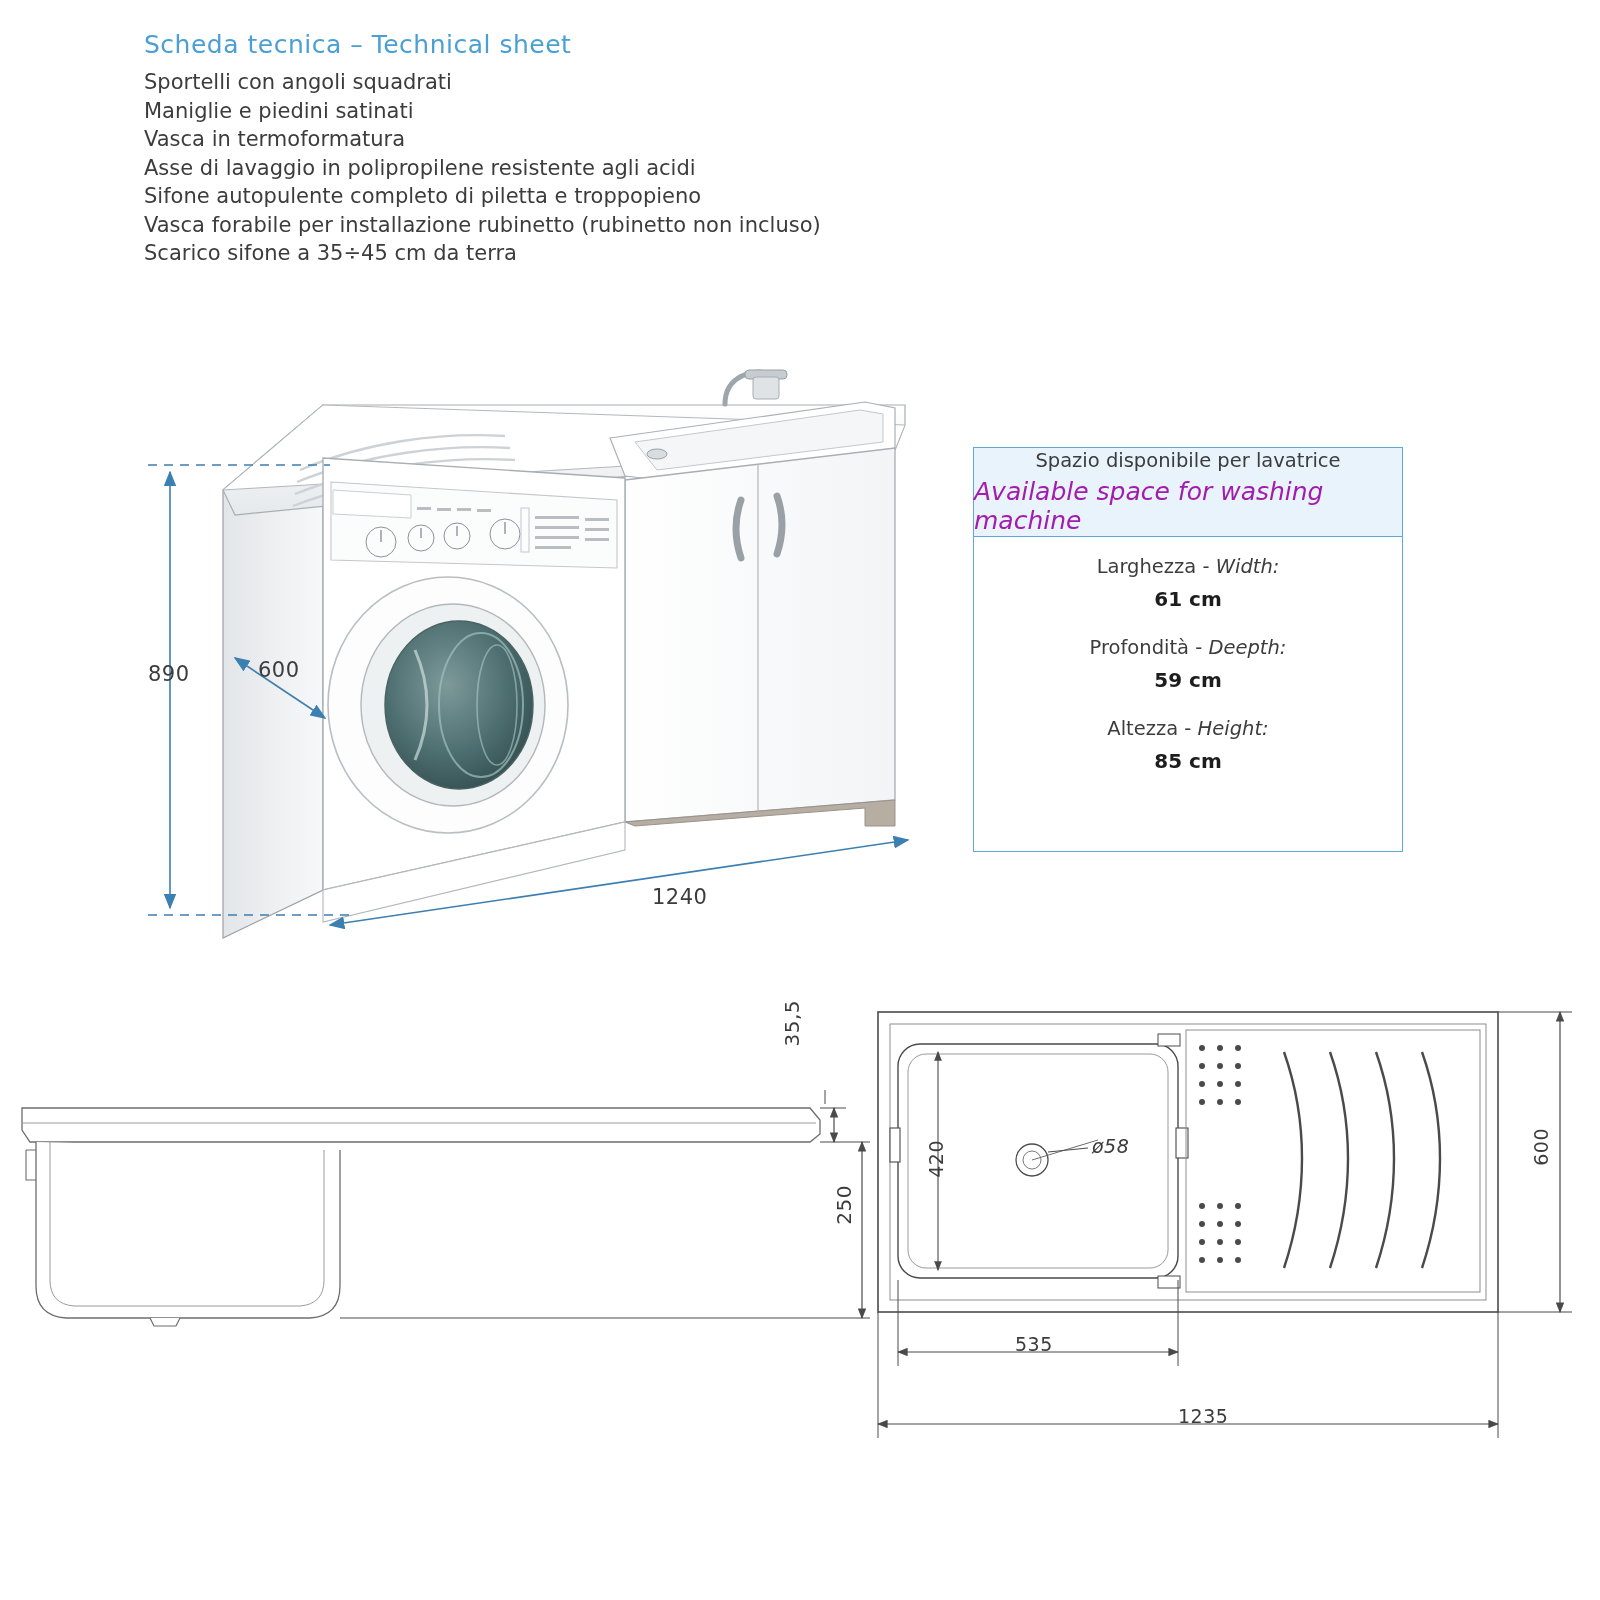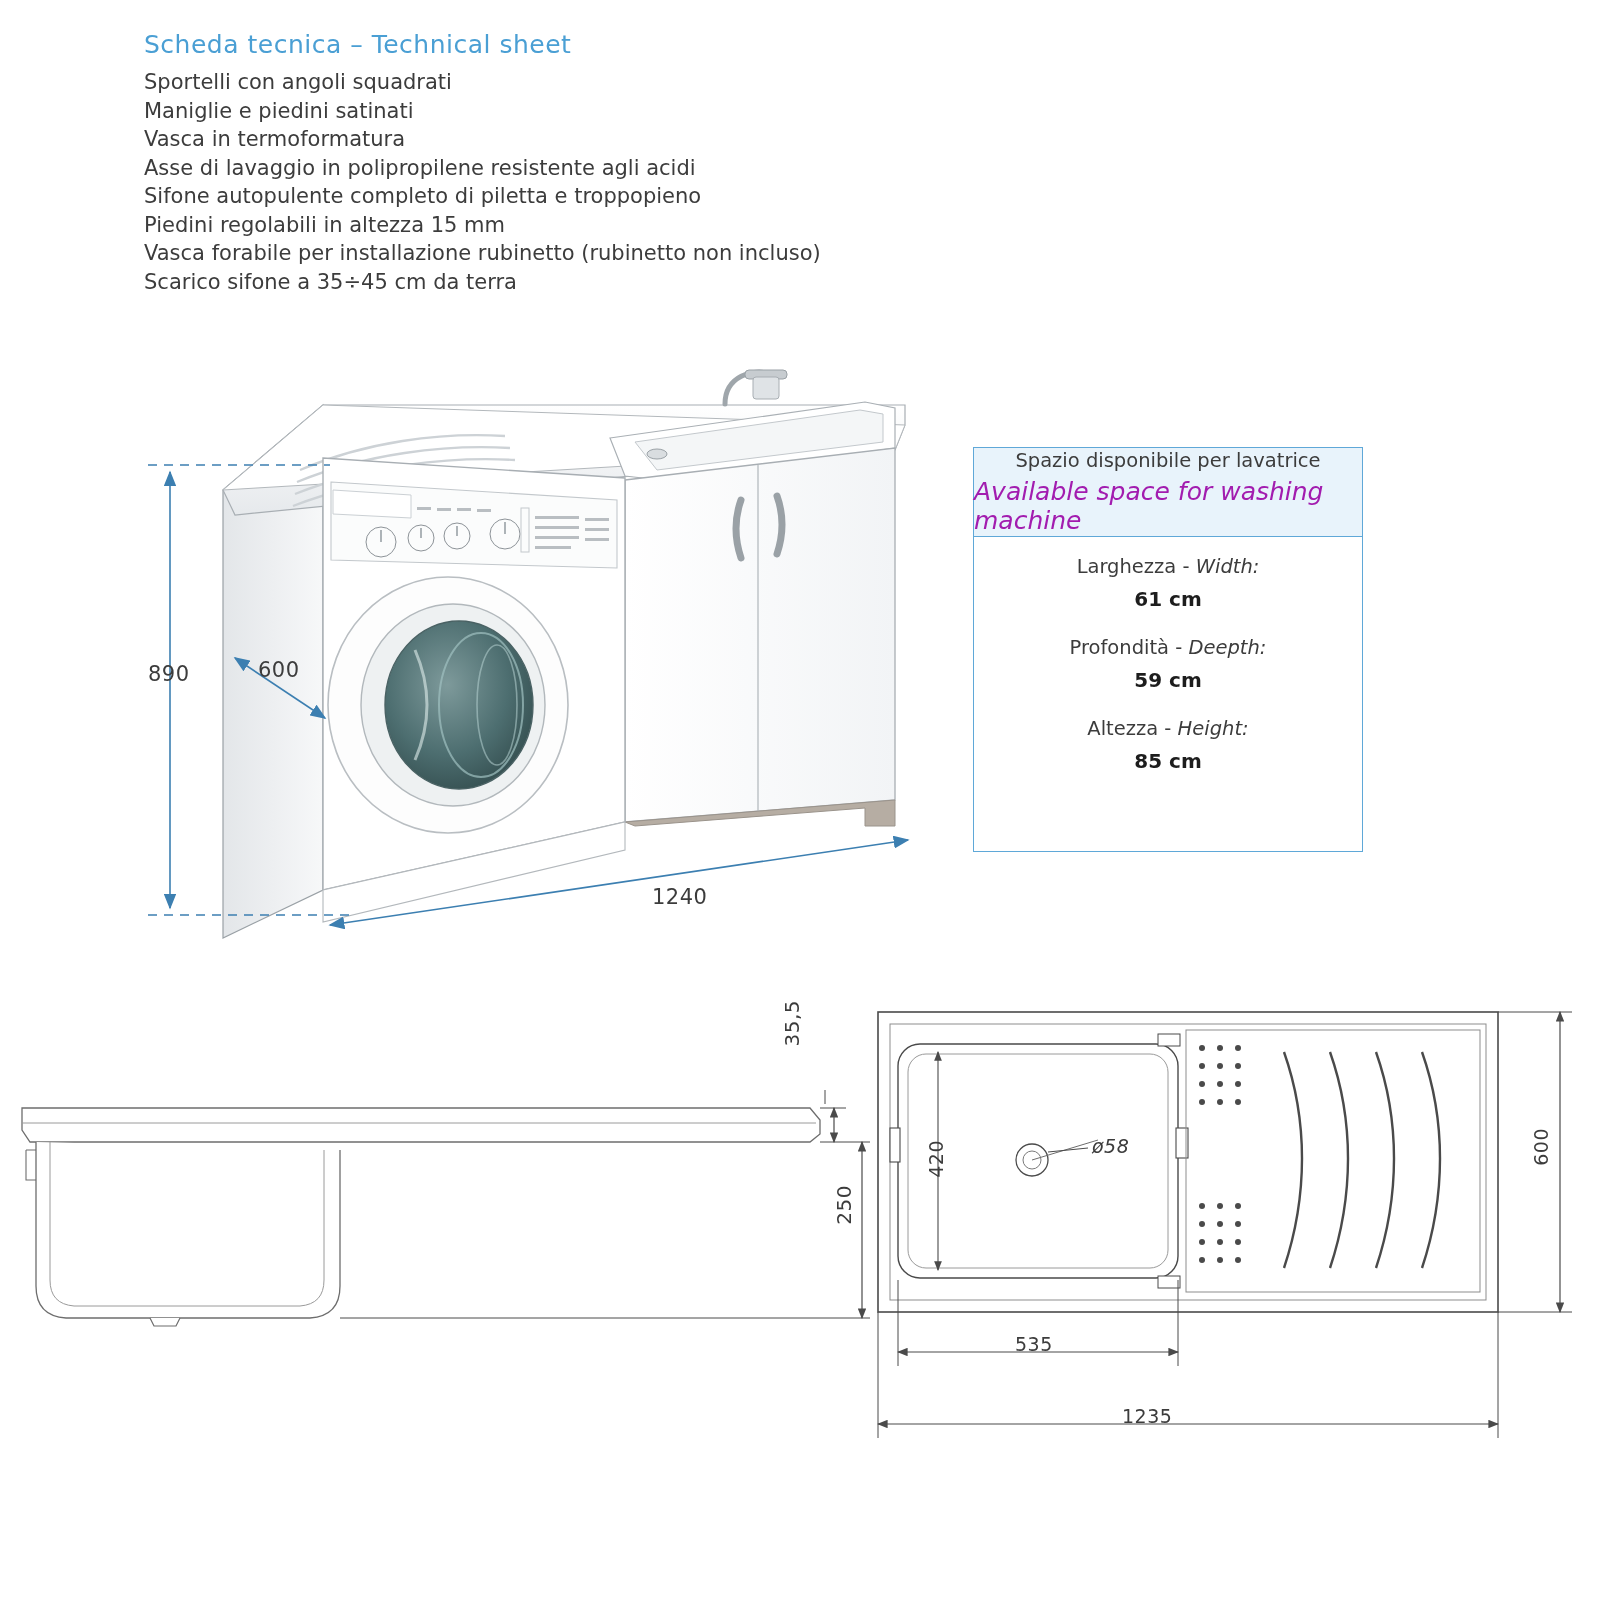--- a/index.html
+++ b/index.html
@@ -19,21 +19,21 @@
     font-size:25px;color:#4a9fd4;letter-spacing:.5px;
   }
   #spec-list{
     left:144px;top:68px;
     font-size:21px;line-height:28.5px;color:#3c3c3c;
   }
   #spec-list div{white-space:nowrap;}
 
   
   #info-box{
-    left:973px;top:447px;width:390px;height:405px;
+    left:973px;top:447px;width:430px;height:405px;
     border:1.5px solid #5fa8d8;
     box-sizing:border-box;
     background:#ffffff;
   }
   #info-head{
     position:absolute;left:0;top:0;width:100%;height:89px;
     background:#e8f3fb;border-bottom:1.5px solid #5fa8d8;
     box-sizing:border-box;
     display:flex;flex-direction:column;align-items:center;justify-content:center;
   }
@@ -60,21 +60,20 @@
 <body>
 
 <div class="abs" id="doc-title">Scheda tecnica – Technical sheet</div>
 
 <div class="abs" id="spec-list">
   <div>Sportelli con angoli squadrati</div>
   <div>Maniglie e piedini satinati</div>
   <div>Vasca in termoformatura</div>
   <div>Asse di lavaggio in polipropilene resistente agli acidi</div>
   <div>Sifone autopulente completo di piletta e troppopieno</div>
-  <div>Piedini regolabili in altezza 15 mm</div>
   <div>Vasca forabile per installazione rubinetto (rubinetto non incluso)</div>
   <div>Scarico sifone a 35÷45 cm da terra</div>
 </div>
 
 <div class="abs" id="render">
 <svg width="740" height="620" viewBox="0 0 740 620">
   <defs>
     <linearGradient id="topg" x1="0" y1="0" x2="0" y2="1">
       <stop offset="0" stop-color="#ffffff"></stop>
           <stop offset="1" stop-color="#e6e9ec"></stop>
@@ -317,14 +316,14 @@
   <line x1="18" y1="424" x2="638" y2="424" stroke="#4a4a4a" stroke-width="1.2" marker-start="url(#ar3s)" marker-end="url(#ar3)"></line>
 
   <line x1="638" y1="12" x2="712" y2="12" stroke="#4a4a4a" stroke-width="1"></line>
   <line x1="638" y1="312" x2="712" y2="312" stroke="#4a4a4a" stroke-width="1"></line>
   <line x1="700" y1="12" x2="700" y2="312" stroke="#4a4a4a" stroke-width="1.2" marker-start="url(#ar3s)" marker-end="url(#ar3)"></line>
 </svg>
 
 <div class="abs dim vert" style="left:925px;top:1140px;font-size:19px;">420</div>
 <div class="abs dim" style="left:1092px;top:1135px;font-size:19px;font-style:italic;">ø58</div>
 <div class="abs dim" style="left:1015px;top:1333px;font-size:19px;">535</div>
-<div class="abs dim" style="left:1122px;top:1405px;font-size:19px;text-align:center;">1235</div>
+<div class="abs dim" style="left:1178px;top:1405px;font-size:19px;text-align:center;">1235</div>
 <div class="abs dim vert" style="left:1530px;top:1128px;font-size:19px;">600</div>
 
 </body></html>

